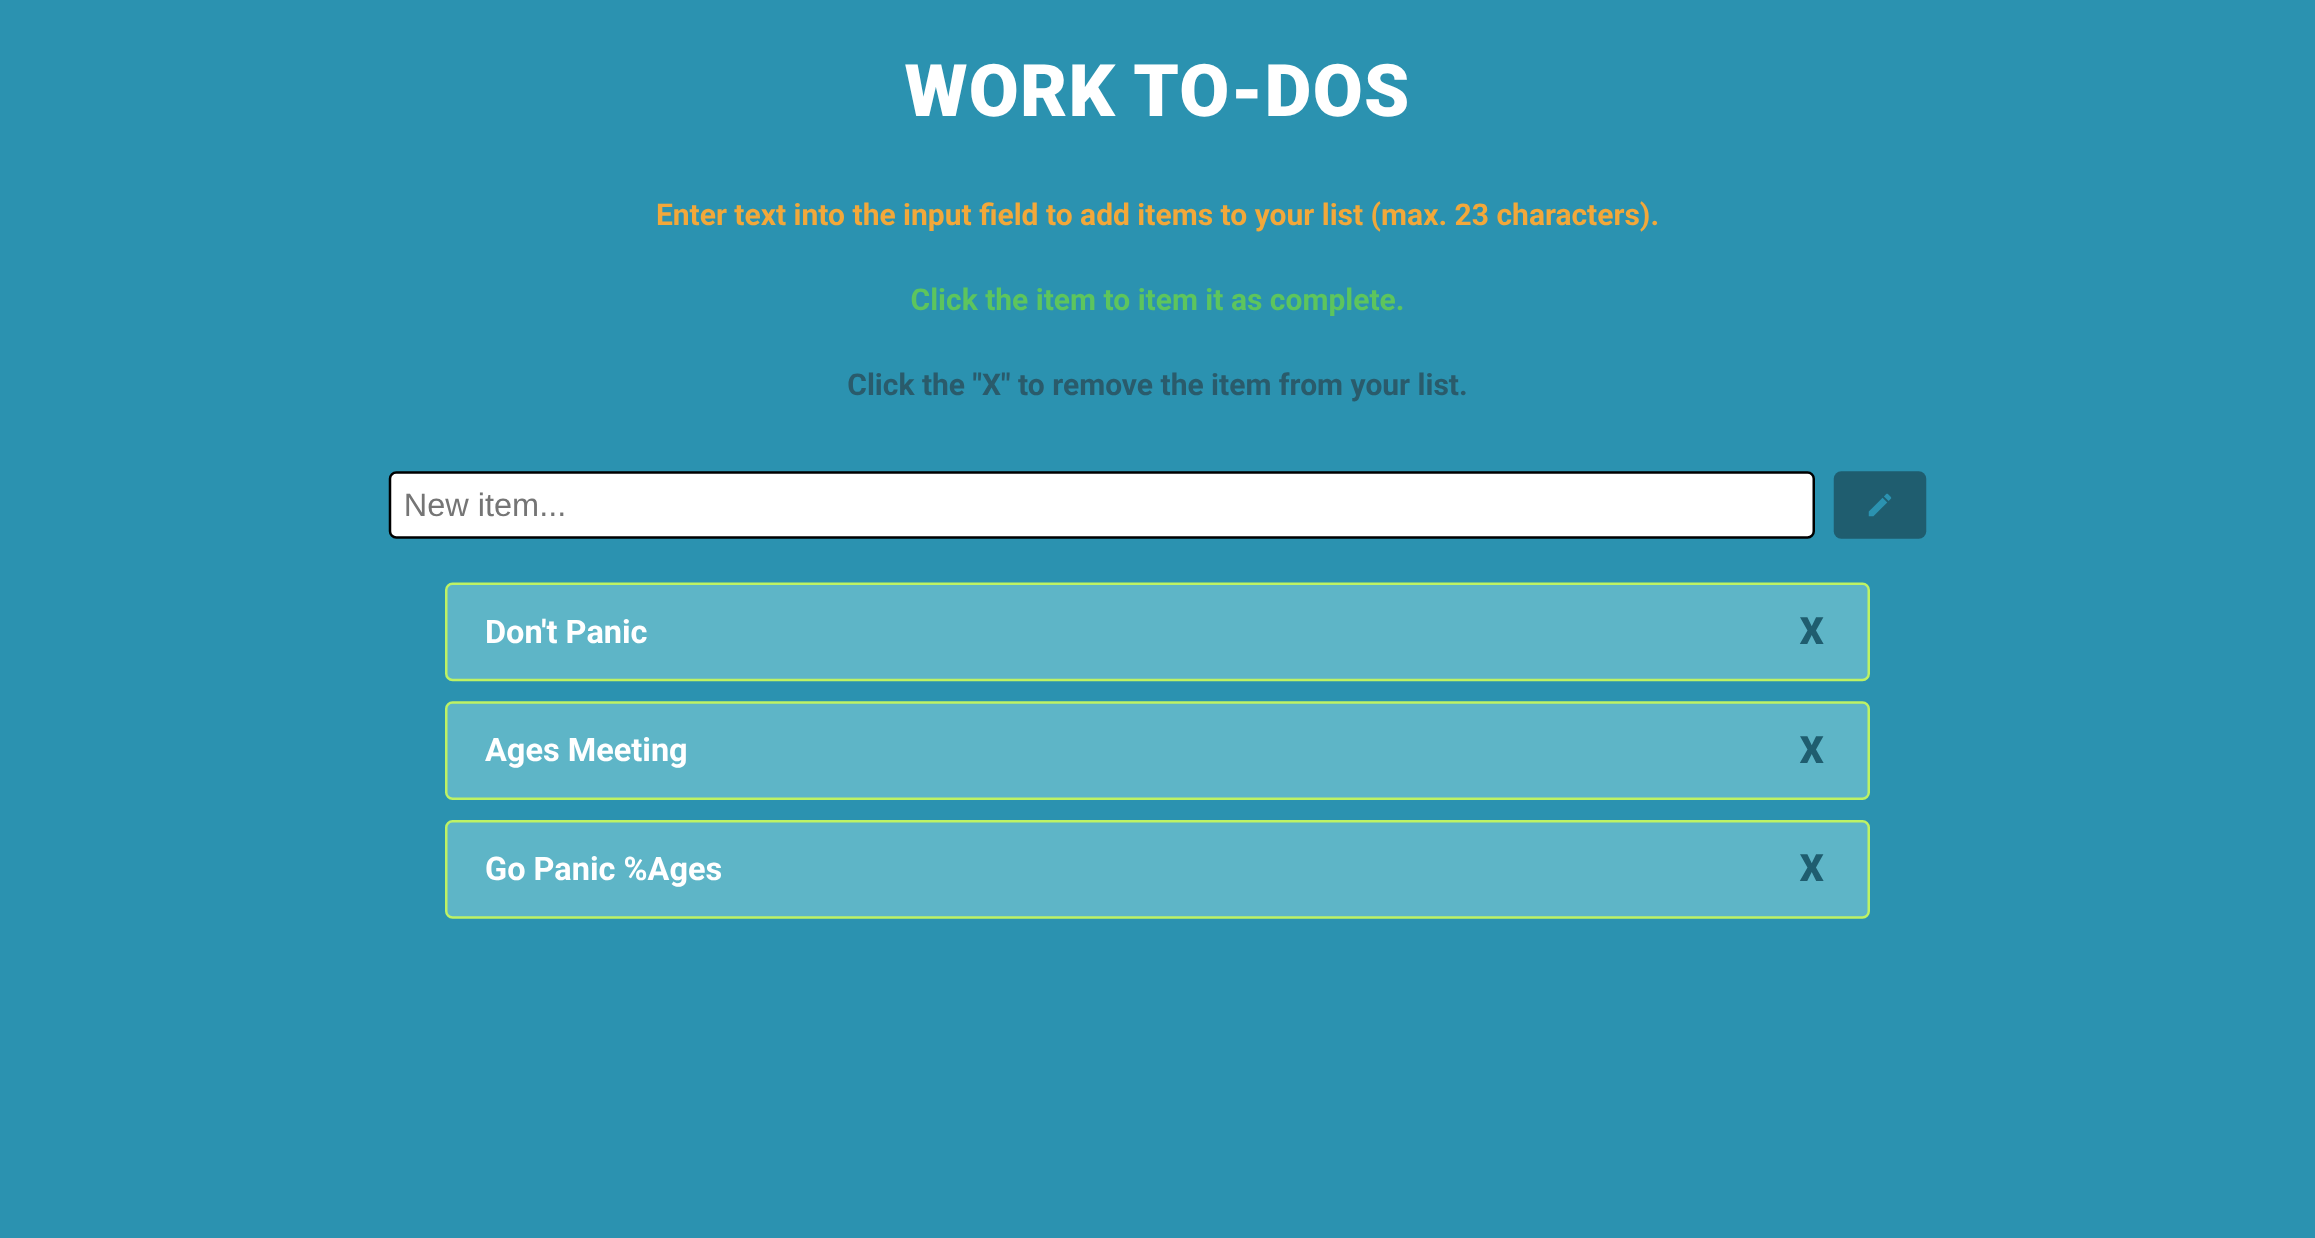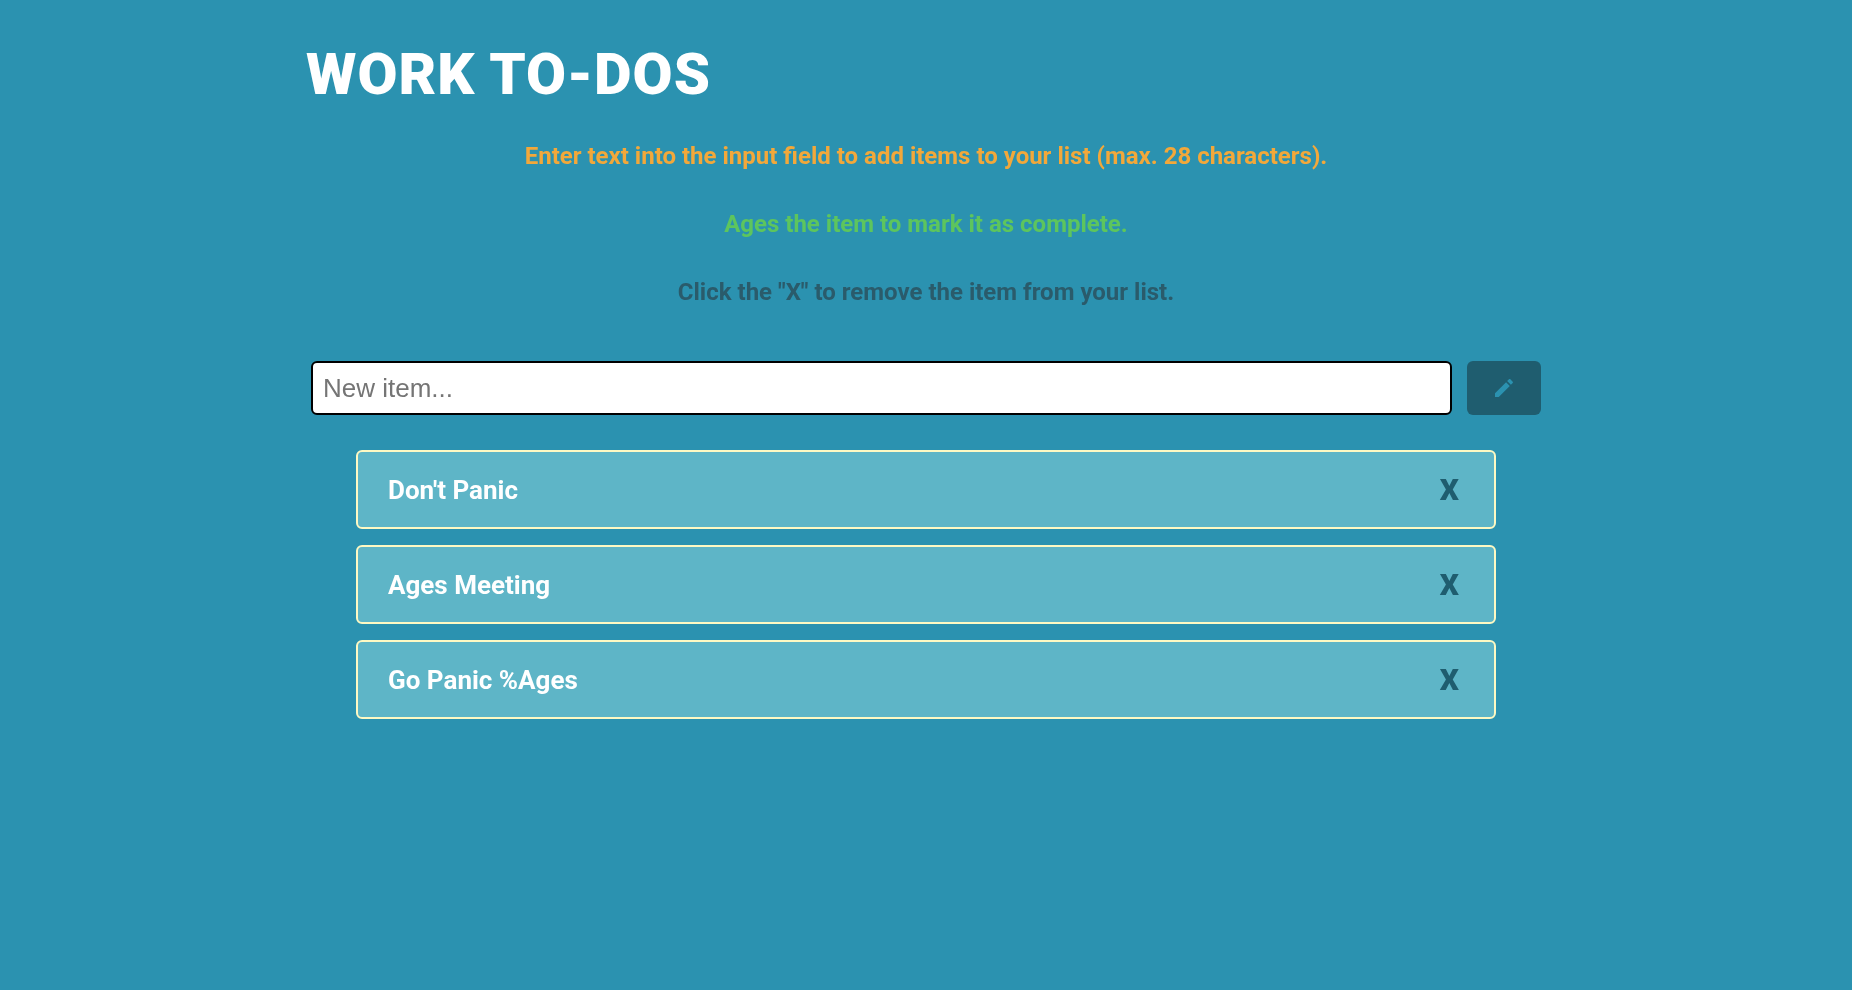--- a/index.html
+++ b/index.html
@@ -18,22 +18,23 @@
     .container {
       max-width: 1280px;
       margin: 0 auto;
       padding: 0 20px;
     }
     
     .title {
       color: #ffffff;
       font-size: 58px;
       font-weight: 900;
+      text-align: center;
       letter-spacing: 1px;
-      margin-bottom: 34px;
+      margin-bottom: 50px;
     }
     
     .instruction-1 {
       color: #f2a83a;
       font-size: 24px;
       font-weight: 700;
       text-align: center;
       margin-bottom: 40px;
     }
     
@@ -96,21 +97,21 @@
     
     .todo-list {
       padding: 0 50px;
     }
     
     .todo-item {
       display: flex;
       align-items: center;
       justify-content: space-between;
       background-color: #5eb5c7;
-      border: 2px solid #fef9c3;
+      border: 2px solid #bef264;
       border-radius: 6px;
       padding: 20px 30px;
       margin-bottom: 16px;
       cursor: pointer;
     }
     
     .todo-text {
       color: #ffffff;
       font-size: 26px;
       font-weight: 700;
@@ -126,22 +127,22 @@
       padding: 0 5px;
       font-family: inherit;
     }
   </style>
 </head>
 <body>
 
 <div class="container">
   <h1 class="title">WORK TO-DOS</h1>
 
-  <p class="instruction-1">Enter text into the input field to add items to your list (max. 28 characters).</p>
-  <p class="instruction-2">Ages the item to mark it as complete.</p>
+  <p class="instruction-1">Enter text into the input field to add items to your list (max. 23 characters).</p>
+  <p class="instruction-2">Click the item to item it as complete.</p>
   <p class="instruction-3">Click the "X" to remove the item from your list.</p>
 
   <div class="input-row">
     <input type="text" class="text-input" placeholder="New item..." style="">
     <button class="add-button">
       <svg viewBox="0 0 24 24">
         <path d="M3 17.25V21h3.75L17.81 9.94l-3.75-3.75L3 17.25zM20.71 7.04c.39-.39.39-1.02 0-1.41l-2.34-2.34c-.39-.39-1.02-.39-1.41 0l-1.83 1.83 3.75 3.75 1.83-1.83z"></path>
       </svg>
     </button>
   </div>

